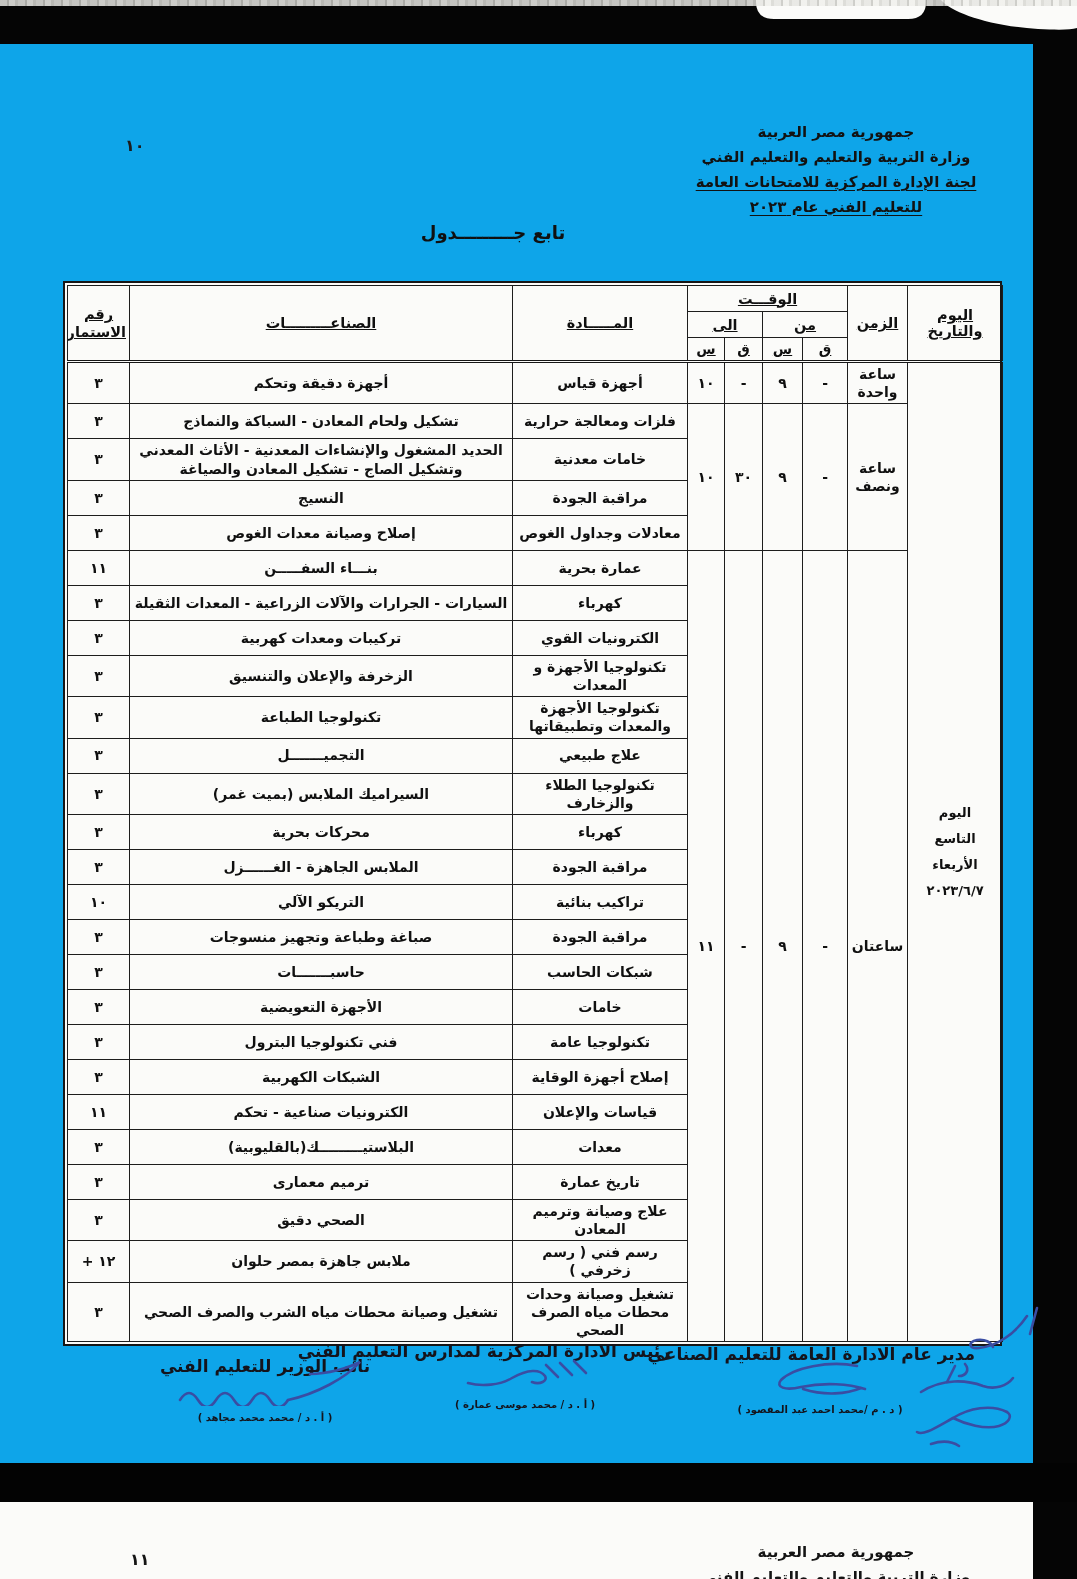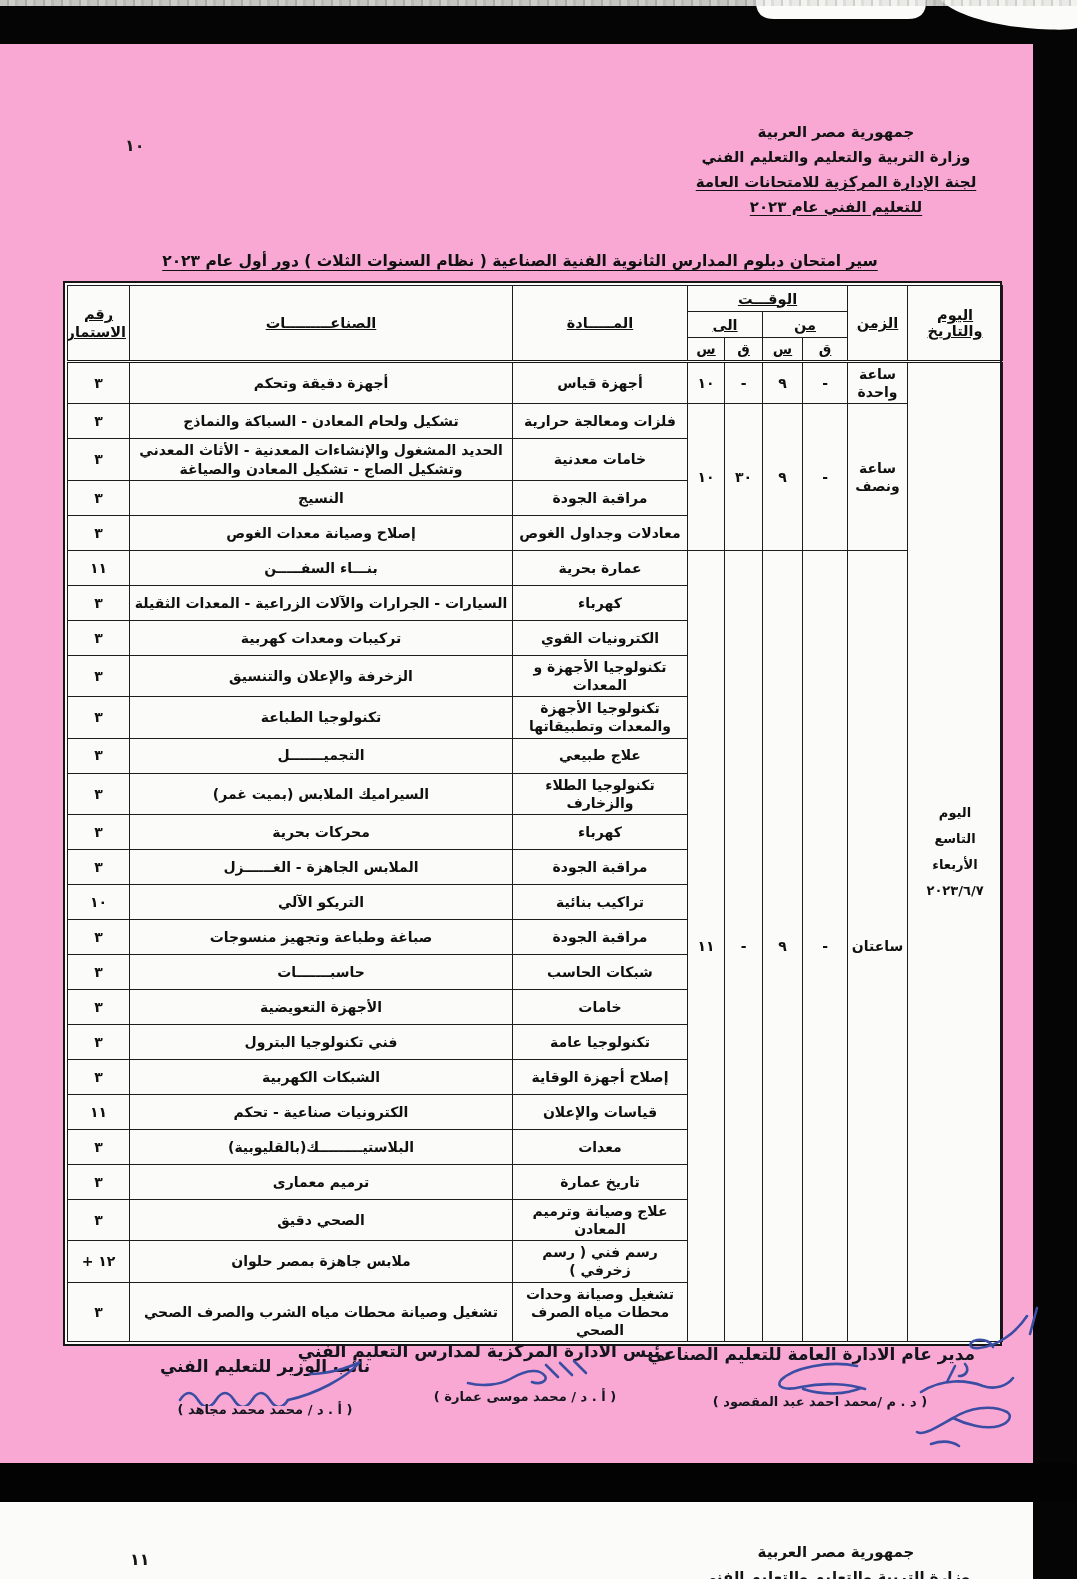--- a/index.html
+++ b/index.html
@@ -13,21 +13,21 @@
   
   .top-speckle {
     position:absolute; left:0; top:0; width:1077px; height:6px;
     background:repeating-linear-gradient(90deg,#e6e6e2 0 7px,#c7c7c2 7px 9px,#f0f0ec 9px 15px,#d8d8d3 15px 18px);
     opacity:.85; z-index:3;
   }
   .top-decor { position:absolute; left:0; top:0; width:1077px; height:80px; z-index:2; }
   
   .page {
     position:absolute; left:0; top:44px; width:1033px; height:1419px;
-    background:#f9a8d4; z-index:1;
+    background:#0ea5e9; z-index:1;
   }
   .page-number {
     position:absolute; left:125px; top:92px;
     font-size:16px; font-weight:700; color:#1c1c1c;
   }
   .letterhead {
     position:absolute; left:650px; top:76px; width:372px;
     text-align:center; direction:rtl; font-weight:700; color:#121212;
   }
   .lh-line { font-size:15px; line-height:25px; white-space:nowrap; }
@@ -58,21 +58,21 @@
   .h-form { font-size:13.5px; line-height:1.25; }
   .day-cell div { font-size:13px; line-height:26px; }
   .dur-cell { font-size:14px; }
   .num-cell { font-size:14.5px; }
   .subj-cell { font-size:13px; line-height:1.3; }
   .ind-cell { font-size:14px; }
   .form-cell { direction:ltr; font-size:14px; }
   
   .sig-block { position:absolute; direction:rtl; text-align:center; font-weight:700; color:#14141c; }
   .sig-title { font-size:17px; white-space:nowrap; }
-  .sig-name { font-size:13px; white-space:nowrap; margin-top:2px; }
+  .sig-name { font-size:10px; white-space:nowrap; margin-top:12px; }
   .sig-scribble { display:block; margin:-4px auto -6px auto; }
   .ink { stroke:#3a4da3; stroke-width:2.6; fill:none; stroke-linecap:round; }
   .handwriting { position:absolute; left:895px; top:1258px; z-index:4; }
   
   .page-gap { position:absolute; left:0; top:1463px; width:1077px; height:39px; background:#030303; }
   .next-page {
     position:absolute; left:0; top:1502px; width:1033px; height:77px;
     background:#fbfbf9; overflow:hidden;
   }
   .np-letterhead { position:absolute; left:650px; top:38px; width:372px; text-align:center; direction:rtl; font-weight:700; }
@@ -92,21 +92,21 @@
 
   <div class="page-number">١٠</div>
 
   <div class="letterhead">
     <div class="lh-line">جمهورية مصر العربية</div>
     <div class="lh-line">وزارة التربية والتعليم والتعليم الفني</div>
     <div class="lh-line lh-underline">لجنة الإدارة المركزية للامتحانات العامة</div>
     <div class="lh-line lh-underline">للتعليم الفني عام ٢٠٢٣</div>
   </div>
 
-  <div class="doc-subtitle">سير امتحان دبلوم المدارس الثانوية الفنية الصناعية ( نظام السنوات الثلاث ) دور أول عام ٢٠٢٣</div>
+  <div class="doc-title">تابع جـــــــــدول</div>
 
   <div class="table-wrap">
     <table class="sched" dir="rtl">
       <colgroup>
         <col style="width:95px">
           <col style="width:60px">
         <col style="width:45px">
           <col style="width:40px">
           <col style="width:38px">
           <col style="width:37px">

